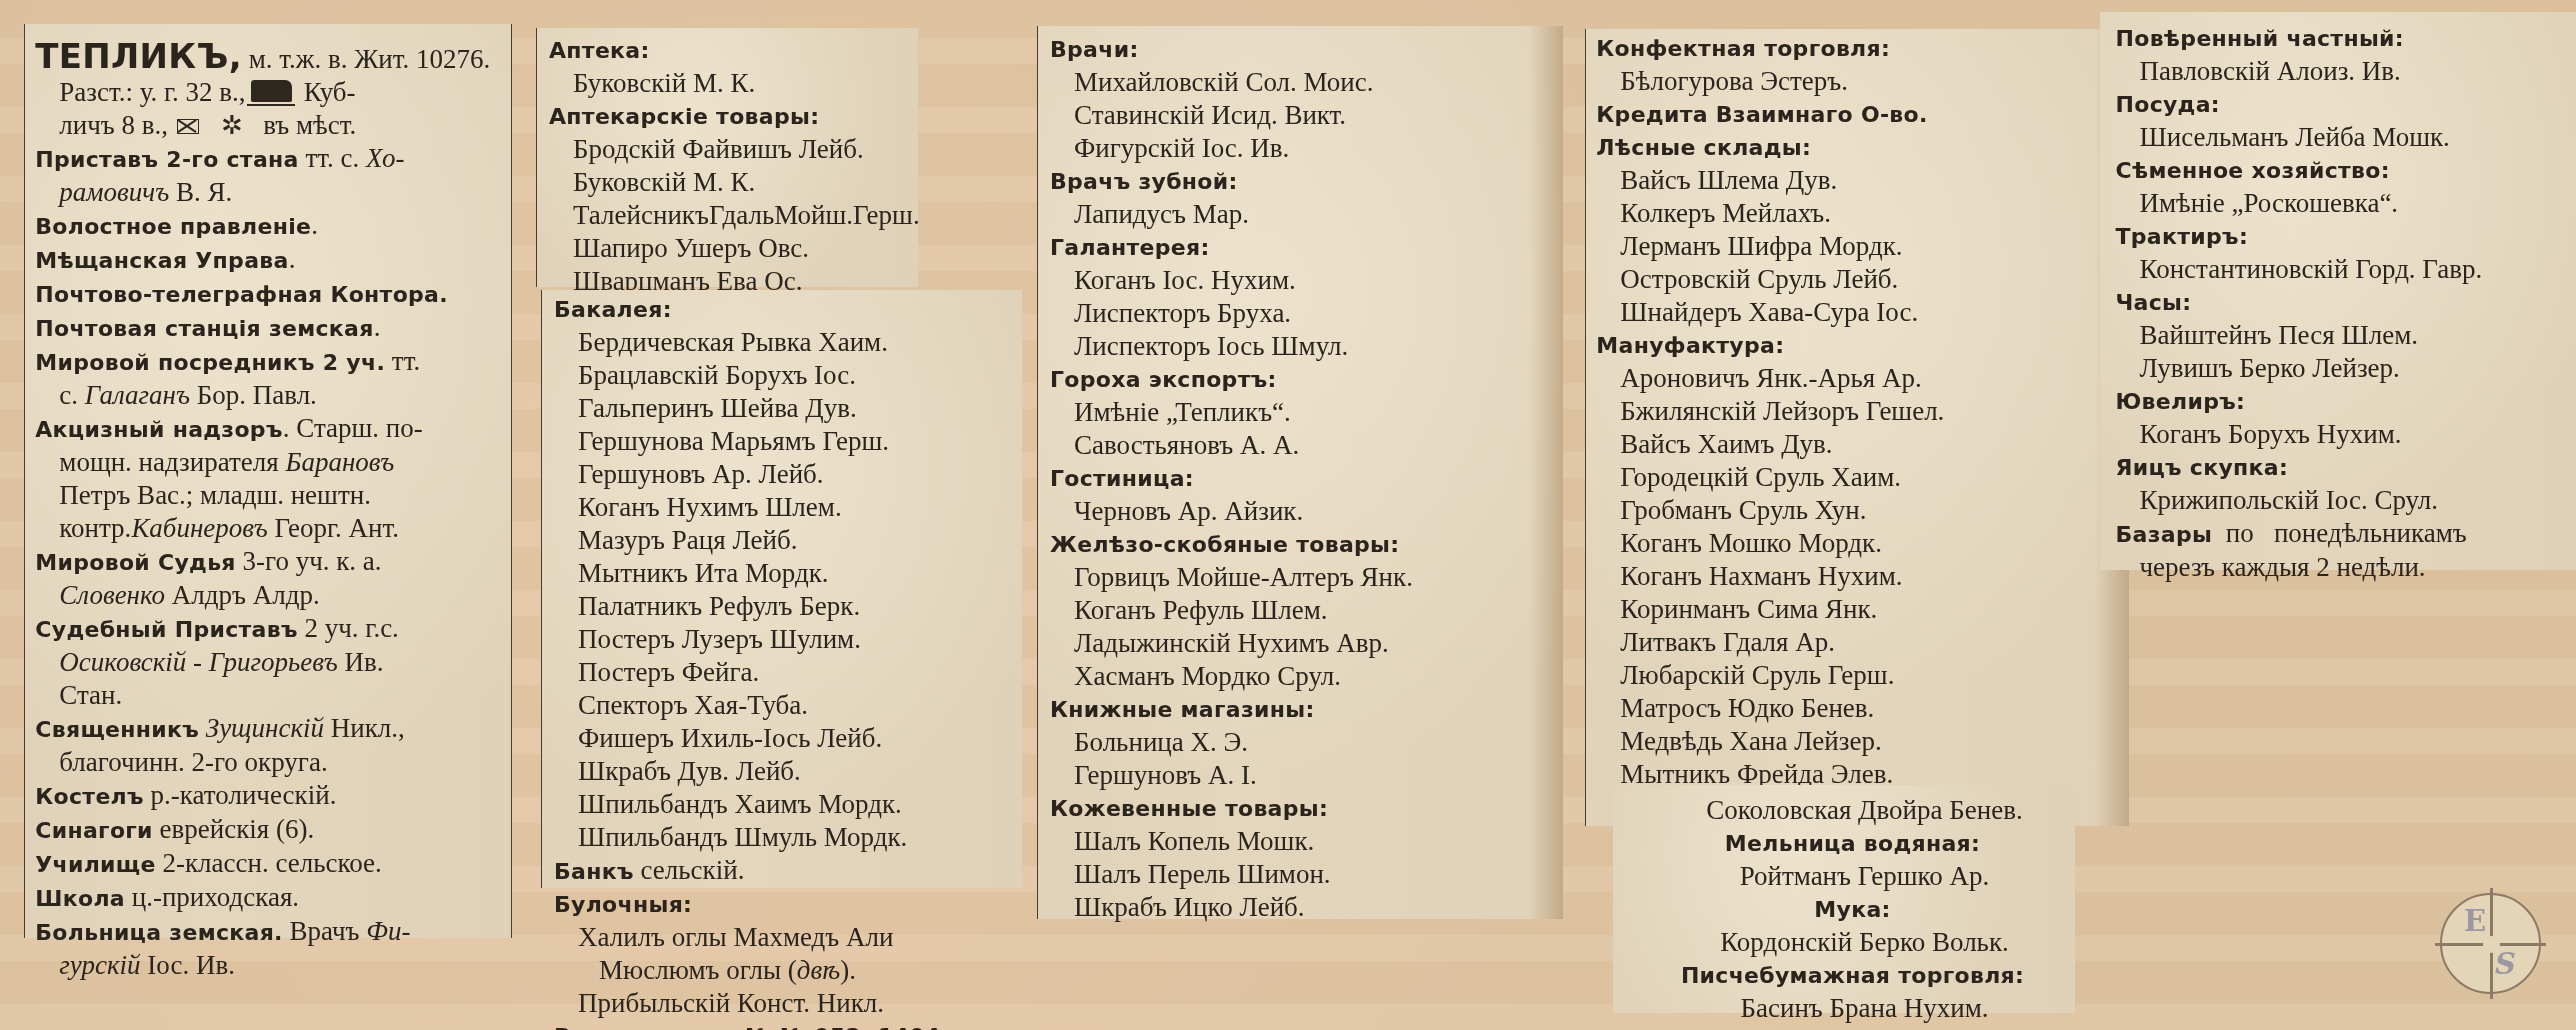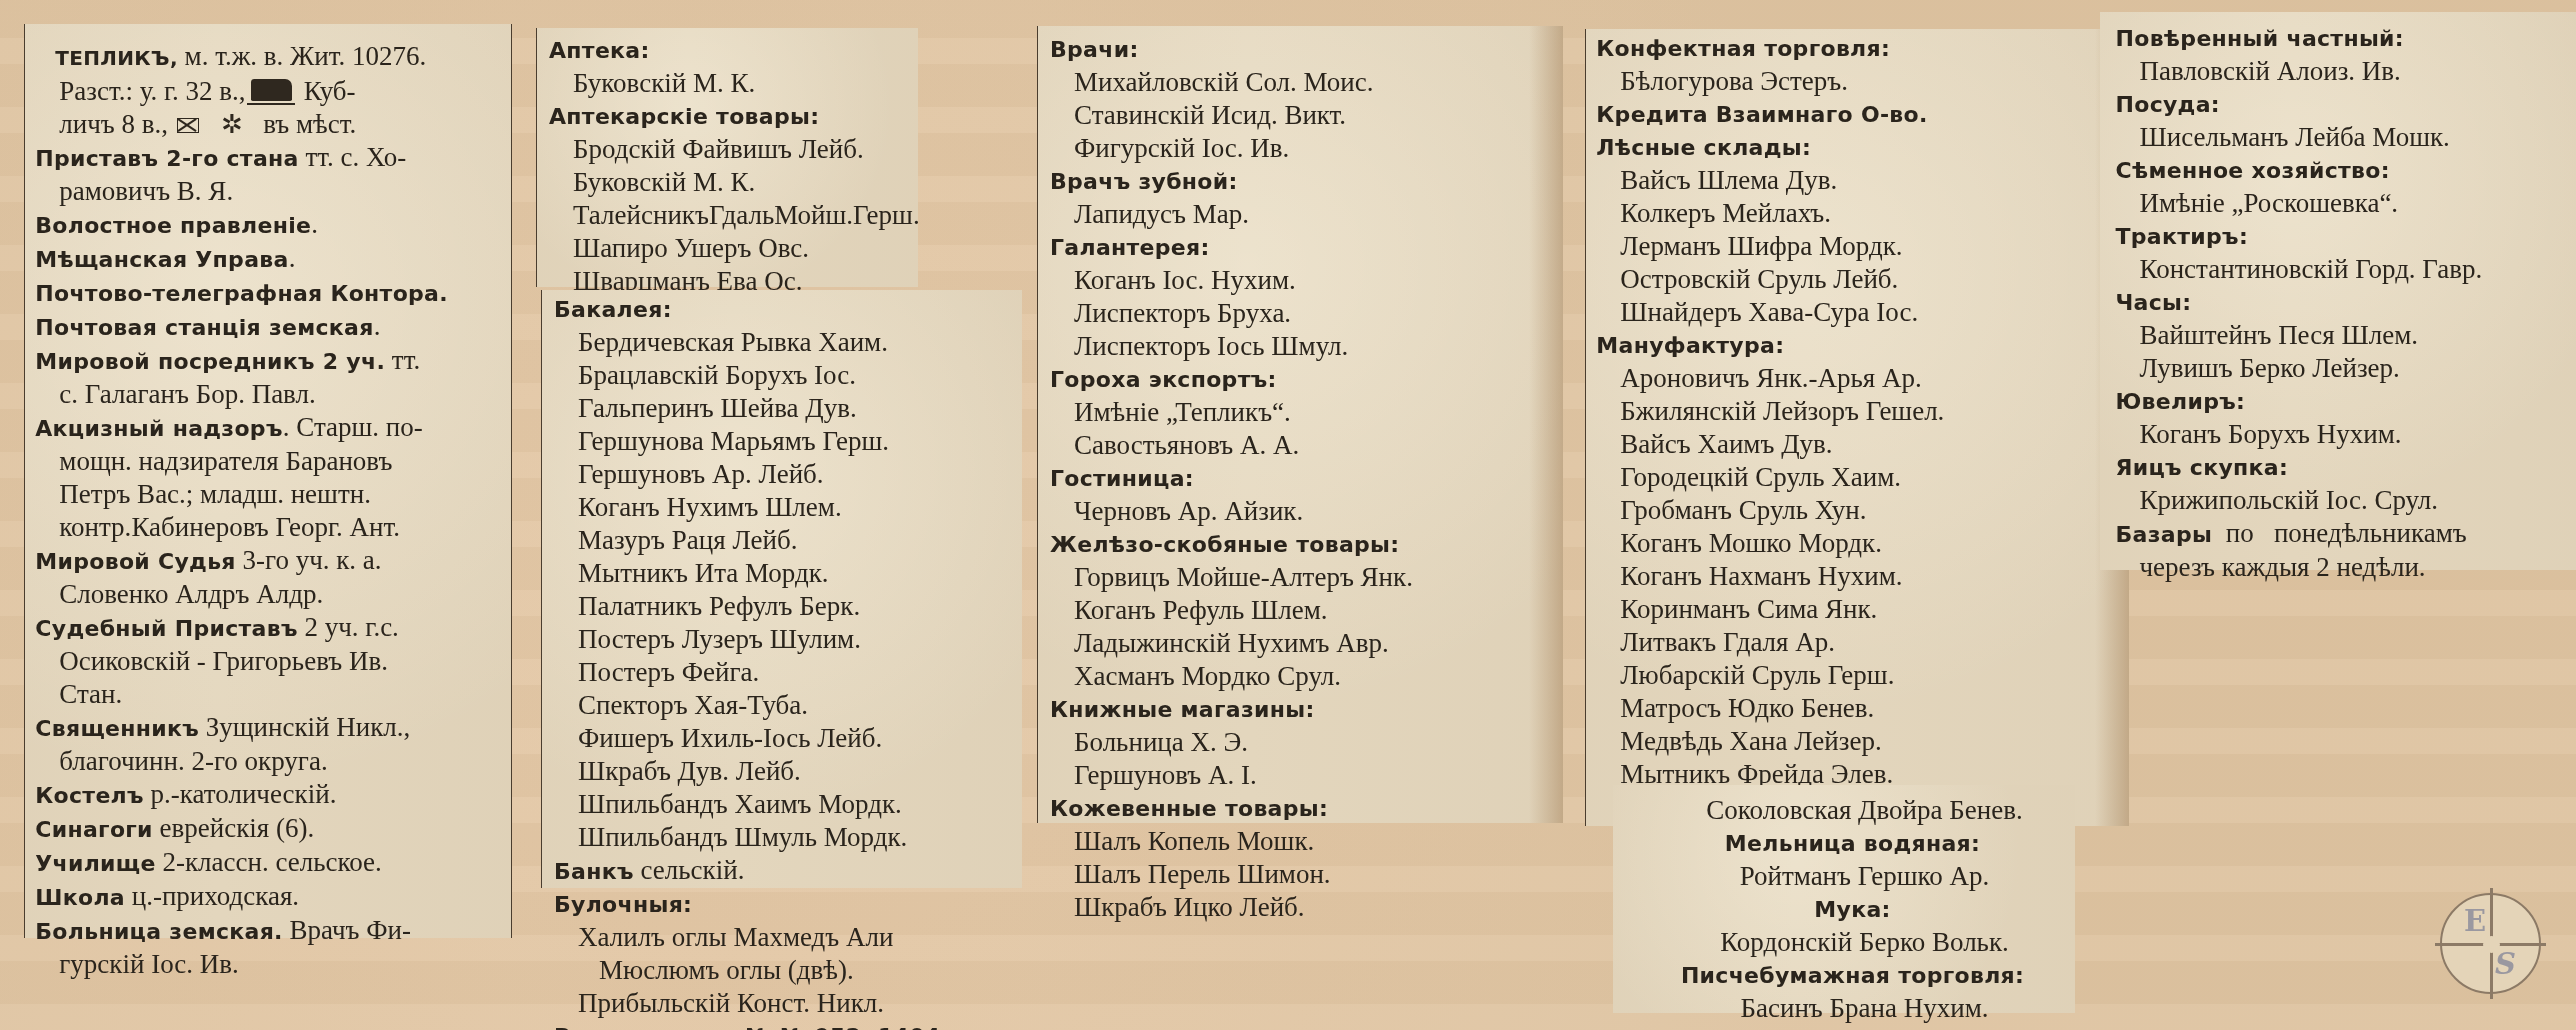--- a/index.html
+++ b/index.html
@@ -17,21 +17,21 @@
     background:#e3d6bd;
     background-image:
       radial-gradient(circle at 40% 30%, rgba(255,250,235,0.35), rgba(255,250,235,0) 70%),
       linear-gradient(90deg, rgba(190,170,140,0.08), rgba(255,255,255,0) 40%, rgba(190,170,140,0.10));
     box-sizing:border-box;
   }
   .rule-left { border-left:1.7px solid #4a3d2e; }
   .line { white-space:nowrap; line-height:33px; font-size:26px; }
   .hd { font-family:"DejaVu Sans", "Liberation Sans", sans-serif; font-weight:bold; font-size:22px; letter-spacing:0.3px; }
   .tx { font-family:"Liberation Serif", "DejaVu Serif", serif; font-size:27px; }
-  .it { }
+  .it { font-style:italic; }
   .ind { padding-left:24px; }
   .ind2 { padding-left:45px; }
   .shade-right { position:absolute; top:0; right:0; width:34px; height:100%; background:linear-gradient(90deg, rgba(180,150,110,0), rgba(170,135,95,0.55)); }
   .logo {
     position:absolute; left:2440px; top:893px; width:101px; height:101px; border-radius:50%;
     background:#e4d4b8; border:2.6px solid #8c7a66; box-sizing:border-box;
   }
   .logo .hline { position:absolute; left:-6.9px; right:-6.9px; top:48px; height:2.6px; background:#8c7a66; }
   .logo .vline { position:absolute; top:-6.9px; bottom:-6.9px; left:48px; width:2.6px; background:#8c7a66; }
   .logo .gap { position:absolute; left:41px; top:41px; width:17px; height:17px; background:#e4d4b8; border-radius:50%; }
@@ -44,21 +44,21 @@
   .icon-mail::before, .icon-mail::after { content:""; position:absolute; left:-1.7px; top:5.2px; width:22px; height:1.7px; background:#2f281f; transform:rotate(34deg); }
   .icon-mail::after { transform:rotate(-34deg); }
   .icon-telegraph { display:inline-block; font-size:26px; margin:0 13.7px; color:#2f281f; }
 </style>
 </head>
 <body>
 
 <div class="clip rule-left" style="left:24px; top:24px; width:488px; height:234px; border-right:1.7px solid #4a3d2e;"></div>
 <div class="clip rule-left" style="left:24px; top:24px; width:488px; height:914px; border-right:1.7px solid #4a3d2e; padding:15.5px 0 0 10.3px;">
   <div class="line">
-    <span class="hd" style="font-size:20px;margin-left:20px;">ТЕПЛИКЪ,</span><span class="tx"> м. т.ж. в. Жит. 10276.</span>
+    <span class="hd" style="font-size:34px;">ТЕПЛИКЪ,</span><span class="tx"> м. т.ж. в. Жит. 10276.</span>
   </div>
   <div class="line ind tx">
     <span>Разст.: у. г.  32 в.,</span><span class="icon-train"></span><span> Куб-</span>
   </div>
   <div class="line ind tx">
     <span>личъ 8 в.,</span><span class="icon-mail"></span><span class="icon-telegraph">✲</span><span> въ мѣст.</span>
   </div>
 
   <div class="line"><span class="hd">Приставъ 2-го стана</span><span class="tx"> тт. с. </span><span class="tx it">Хо-</span></div>
   <div class="line ind tx"><span class="it">рамовичъ</span><span> В. Я.</span></div>
@@ -117,21 +117,21 @@
   <div class="line tx ind">Шпильбандъ Хаимъ Мордк.</div>
   <div class="line tx ind">Шпильбандъ Шмуль Мордк.</div>
   <div class="line"><span class="hd">Банкъ</span><span class="tx"> сельскій.</span></div>
   <div class="line hd">Булочныя:</div>
   <div class="line tx ind">Халилъ  оглы  Махмедъ Али</div>
   <div class="line tx ind2"><span>Мюслюмъ оглы (</span><span class="it">двѣ</span><span>).</span></div>
   <div class="line tx ind">Прибыльскій Конст. Никл.</div>
   <div class="line hd">Винныя лавки № № 952, 1404.</div>
 </div>
 
-<div class="clip rule-left" style="left:1037px; top:26px; width:526px; height:797px; padding:6.9px 0 0 12px;">
+<div class="clip rule-left" style="left:1037px; top:26px; width:526px; height:893px; padding:6.9px 0 0 12px;">
   <div class="shade-right"></div>
   <div class="line hd">Врачи:</div>
   <div class="line tx ind">Михайловскій Сол. Моис.</div>
   <div class="line tx ind">Ставинскій Исид. Викт.</div>
   <div class="line tx ind">Фигурскій Іос. Ив.</div>
   <div class="line hd">Врачъ зубной:</div>
   <div class="line tx ind">Лапидусъ Мар.</div>
   <div class="line hd">Галантерея:</div>
   <div class="line tx ind">Коганъ Іос. Нухим.</div>
   <div class="line tx ind">Лиспекторъ Бруха.</div>

